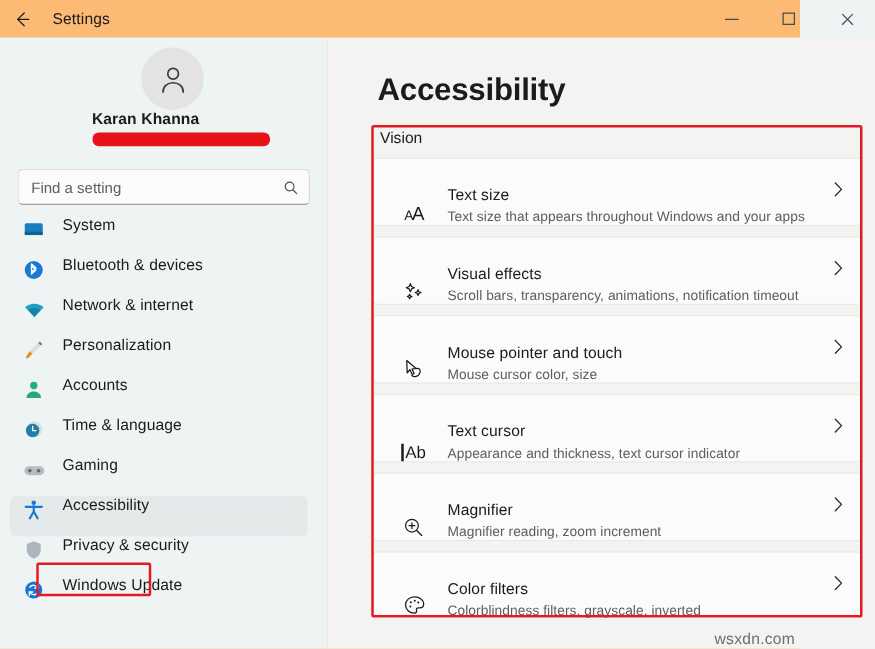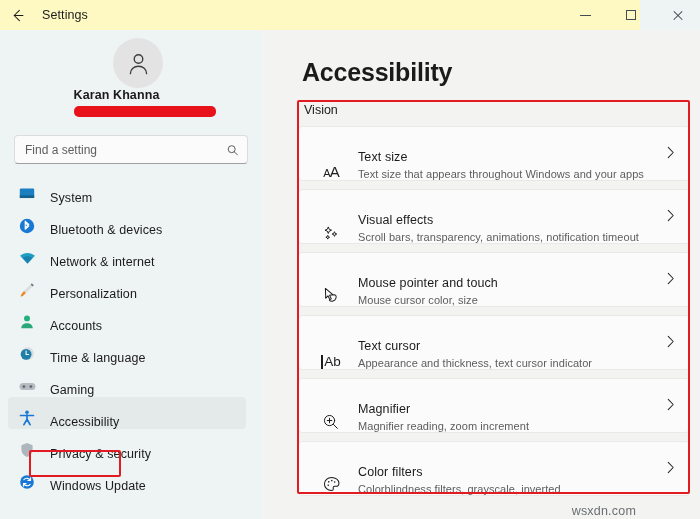--- a/index.html
+++ b/index.html
@@ -5,21 +5,21 @@
   * { box-sizing: border-box; margin: 0; padding: 0; }
   html, body {
     width: 700px; height: 519px;
     font-family: "Liberation Sans", sans-serif;
     background: #eef3f4;
     overflow: hidden;
   }
   #app {
     position: relative;
     width: 640px; height: 519px;
-    background: #fef9c3;
+    background: #fdba74;
   }
 
   
   .titlebar {
     position: absolute; top: 0; left: 0;
     width: 700px; height: 30px;
     display: flex; align-items: center;
   }
   .back-btn {
     width: 34px; height: 30px;
@@ -95,21 +95,21 @@
   .searchbox input::placeholder { color: #5e5e5e; opacity: 1; }
   .search-icon {
     position: absolute; right: 8px; top: 50%;
     transform: translateY(-50%);
     color: #4a4a4a; display: flex;
   }
 
   .navlist { margin-top: 9px; }
   .navitem {
     position: relative;
-    display: flex; align-items: flex-end;
+    display: flex; align-items: flex-start;
     height: 32px; margin: 0 16px 0 8px;
     padding-left: 8px;
     border-radius: 4px;
   }
   .navitem.selected { background: #e4e9ea; }
   .navitem .nav-ico {
     width: 22px; height: 22px; flex: none;
     display: flex; align-items: center; justify-content: center;
   }
   .navitem .nav-label {

